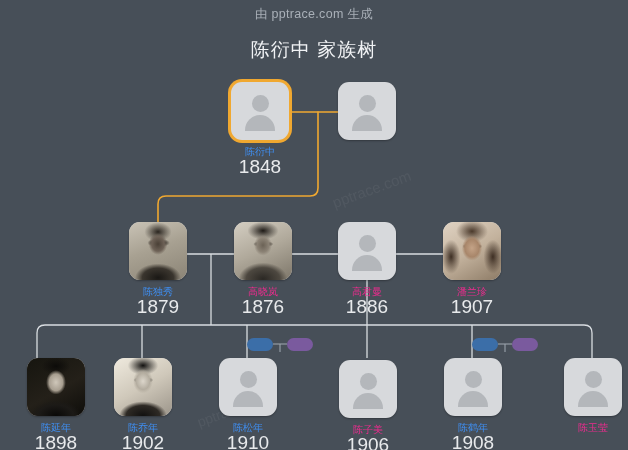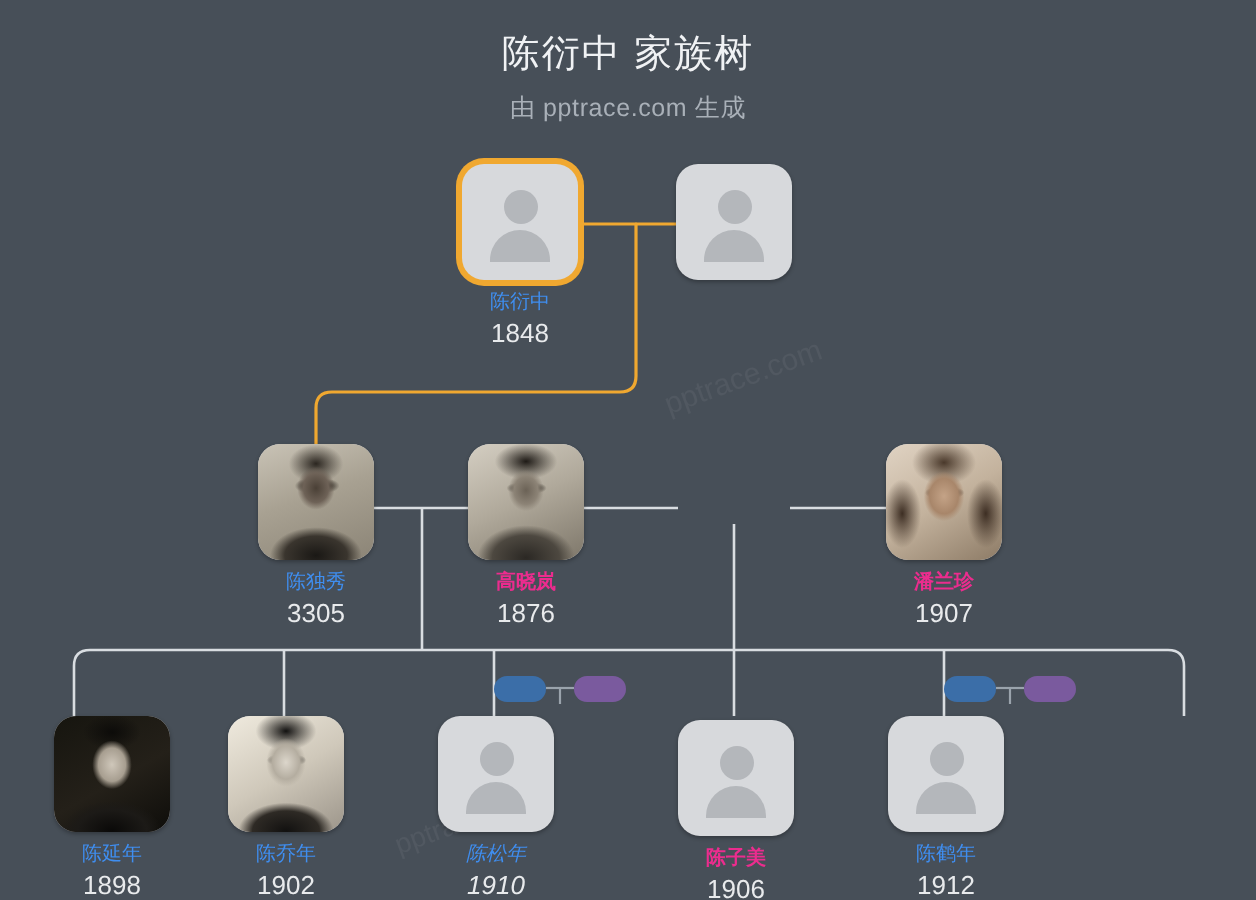--- a/index.html
+++ b/index.html
@@ -98,50 +98,50 @@
   .photo {
     position: absolute; inset: 0;
   }
   .nm {
     font-size: 10px;
     margin-top: 4px;
     line-height: 15px;
     white-space: nowrap;
   }
   .yr {
-    font-size: 13px;
+    font-size: 19px;
     color: #e8eaec;
     line-height: 16px;
     margin-top: 0px;
     white-space: nowrap;
   }
   .male   { color: #3f8ef0; }
-  .female { color: #ec2c8e; font-weight: bold; }
+  .female { color: #ec2c8e; }
 
   
   .pill {
     position: absolute;
     height: 13px;
     border-radius: 7px;
     z-index: 5;
   }
   .pill.blue   { background: #3b6ea8; width: 26px; }
   .pill.purple { background: #7a5a9e; width: 26px; }
 </style>
 </head>
 <body>
 
 <div id="stage">
 
   <div class="wm" style="left:330px; top:195px;">pptrace.com</div>
   <div class="wm" style="left:195px; top:415px; font-size:14px;">pptrace.com</div>
 
   <div id="header">
+    <div id="subtitle">由 pptrace.com 生成</div>
     <div id="title">陈衍中 家族树</div>
-    <div id="subtitle">由 pptrace.com 生成</div>
   </div>
 
   <svg id="wires" viewBox="0 0 628 450">
 
     <path d="M 290 112 L 367 112" stroke="#f0a830" stroke-width="1.6" fill="none"></path>
 
     <path d="M 318 112 L 318 188 Q 318 196 310 196 L 166 196 Q 158 196 158 204 L 158 222" stroke="#f0a830" stroke-width="1.6" fill="none" stroke-linecap="round"></path>
 
     <path d="M 186 254 L 235 254" stroke="#d9dde1" stroke-width="1.3" fill="none"></path>
     <path d="M 291 254 L 339 254" stroke="#d9dde1" stroke-width="1.3" fill="none"></path>
@@ -191,39 +191,47 @@
         background:
           radial-gradient(ellipse 13px 15px at 50% 38%, #4a4036 0%, #6e6257 48%, rgba(110,98,87,0) 72%),
           radial-gradient(ellipse 7px 4px at 42% 36%, #1d1812 0%, rgba(29,24,18,0) 85%),
           radial-gradient(ellipse 7px 4px at 60% 36%, #1d1812 0%, rgba(29,24,18,0) 85%),
           radial-gradient(ellipse 17px 12px at 50% 17%, #2b2620 0%, rgba(43,38,32,0) 80%),
           radial-gradient(ellipse 26px 16px at 50% 96%, #1a1815 0%, #3a352e 60%, rgba(58,53,46,0) 88%),
           linear-gradient(160deg,#c9c3b6 0%, #a8a192 45%, #8b8476 100%);
       "></div>
     </div>
     <div class="nm male">陈独秀</div>
-    <div class="yr">3305</div>
+    <div class="yr">1879</div>
   </div>
 
   <div class="node" style="left:231px; top:222px;">
     <div class="card">
       <div class="photo" style="
         background:
           radial-gradient(ellipse 12px 14px at 50% 40%, #6b6256 0%, #8c8376 50%, rgba(140,131,118,0) 74%),
           radial-gradient(ellipse 6px 3px at 42% 38%, #241f19 0%, rgba(36,31,25,0) 85%),
           radial-gradient(ellipse 6px 3px at 59% 38%, #241f19 0%, rgba(36,31,25,0) 85%),
           radial-gradient(ellipse 19px 11px at 50% 15%, #1e1a16 0%, rgba(30,26,22,0) 82%),
           radial-gradient(ellipse 27px 18px at 50% 98%, #2b2824 0%, #4d4840 62%, rgba(77,72,64,0) 90%),
           linear-gradient(155deg,#d4cec2 0%, #b0a99b 48%, #7e776a 100%);
       "></div>
     </div>
     <div class="nm female">高晓岚</div>
     <div class="yr">1876</div>
   </div>
 
+  <div class="node" style="left:335px; top:222px;">
+    <div class="card">
+      <span class="ph-head"></span>
+      <span class="ph-body"></span>
+    </div>
+    <div class="nm female">高君曼</div>
+    <div class="yr">1886</div>
+  </div>
 
   <div class="node" style="left:440px; top:222px;">
     <div class="card">
       <div class="photo" style="
         background:
           radial-gradient(ellipse 13px 16px at 50% 45%, #c4a387 0%, #a8866a 55%, rgba(168,134,106,0) 78%),
           radial-gradient(ellipse 5px 3px at 41% 42%, #2a211a 0%, rgba(42,33,26,0) 85%),
           radial-gradient(ellipse 5px 3px at 60% 42%, #2a211a 0%, rgba(42,33,26,0) 85%),
           radial-gradient(ellipse 20px 14px at 50% 16%, #4a392b 0%, rgba(74,57,43,0) 80%),
           radial-gradient(ellipse 12px 22px at 14% 60%, #3d2e23 0%, rgba(61,46,35,0) 78%),
@@ -260,21 +268,21 @@
           radial-gradient(ellipse 5px 3px at 60% 38%, #14120f 0%, rgba(20,18,15,0) 85%),
           radial-gradient(ellipse 19px 12px at 50% 13%, #121110 0%, rgba(18,17,16,0) 80%),
           radial-gradient(ellipse 27px 16px at 50% 99%, #121110 0%, #2e2a25 62%, rgba(46,42,37,0) 88%),
           linear-gradient(150deg,#efeade 0%, #cfc8ba 50%, #9c958a 100%);
       "></div>
     </div>
     <div class="nm male">陈乔年</div>
     <div class="yr">1902</div>
   </div>
 
-  <div class="node" style="left:216px; top:358px;font-style:italic;">
+  <div class="node" style="left:216px; top:358px;">
     <div class="card">
       <span class="ph-head"></span>
       <span class="ph-body"></span>
     </div>
     <div class="nm male">陈松年</div>
     <div class="yr">1910</div>
   </div>
 
   <div class="node" style="left:336px; top:360px;">
     <div class="card">
@@ -284,17 +292,25 @@
     <div class="nm female">陈子美</div>
     <div class="yr">1906</div>
   </div>
 
   <div class="node" style="left:441px; top:358px;">
     <div class="card">
       <span class="ph-head"></span>
       <span class="ph-body"></span>
     </div>
     <div class="nm male">陈鹤年</div>
-    <div class="yr">1912</div>
-  </div>
-
+    <div class="yr">1908</div>
+  </div>
+
+  <div class="node" style="left:561px; top:358px;">
+    <div class="card">
+      <span class="ph-head"></span>
+      <span class="ph-body"></span>
+    </div>
+    <div class="nm female">陈玉莹</div>
+    <div class="yr"></div>
+  </div>
 
 </div>
 
 </body></html>

